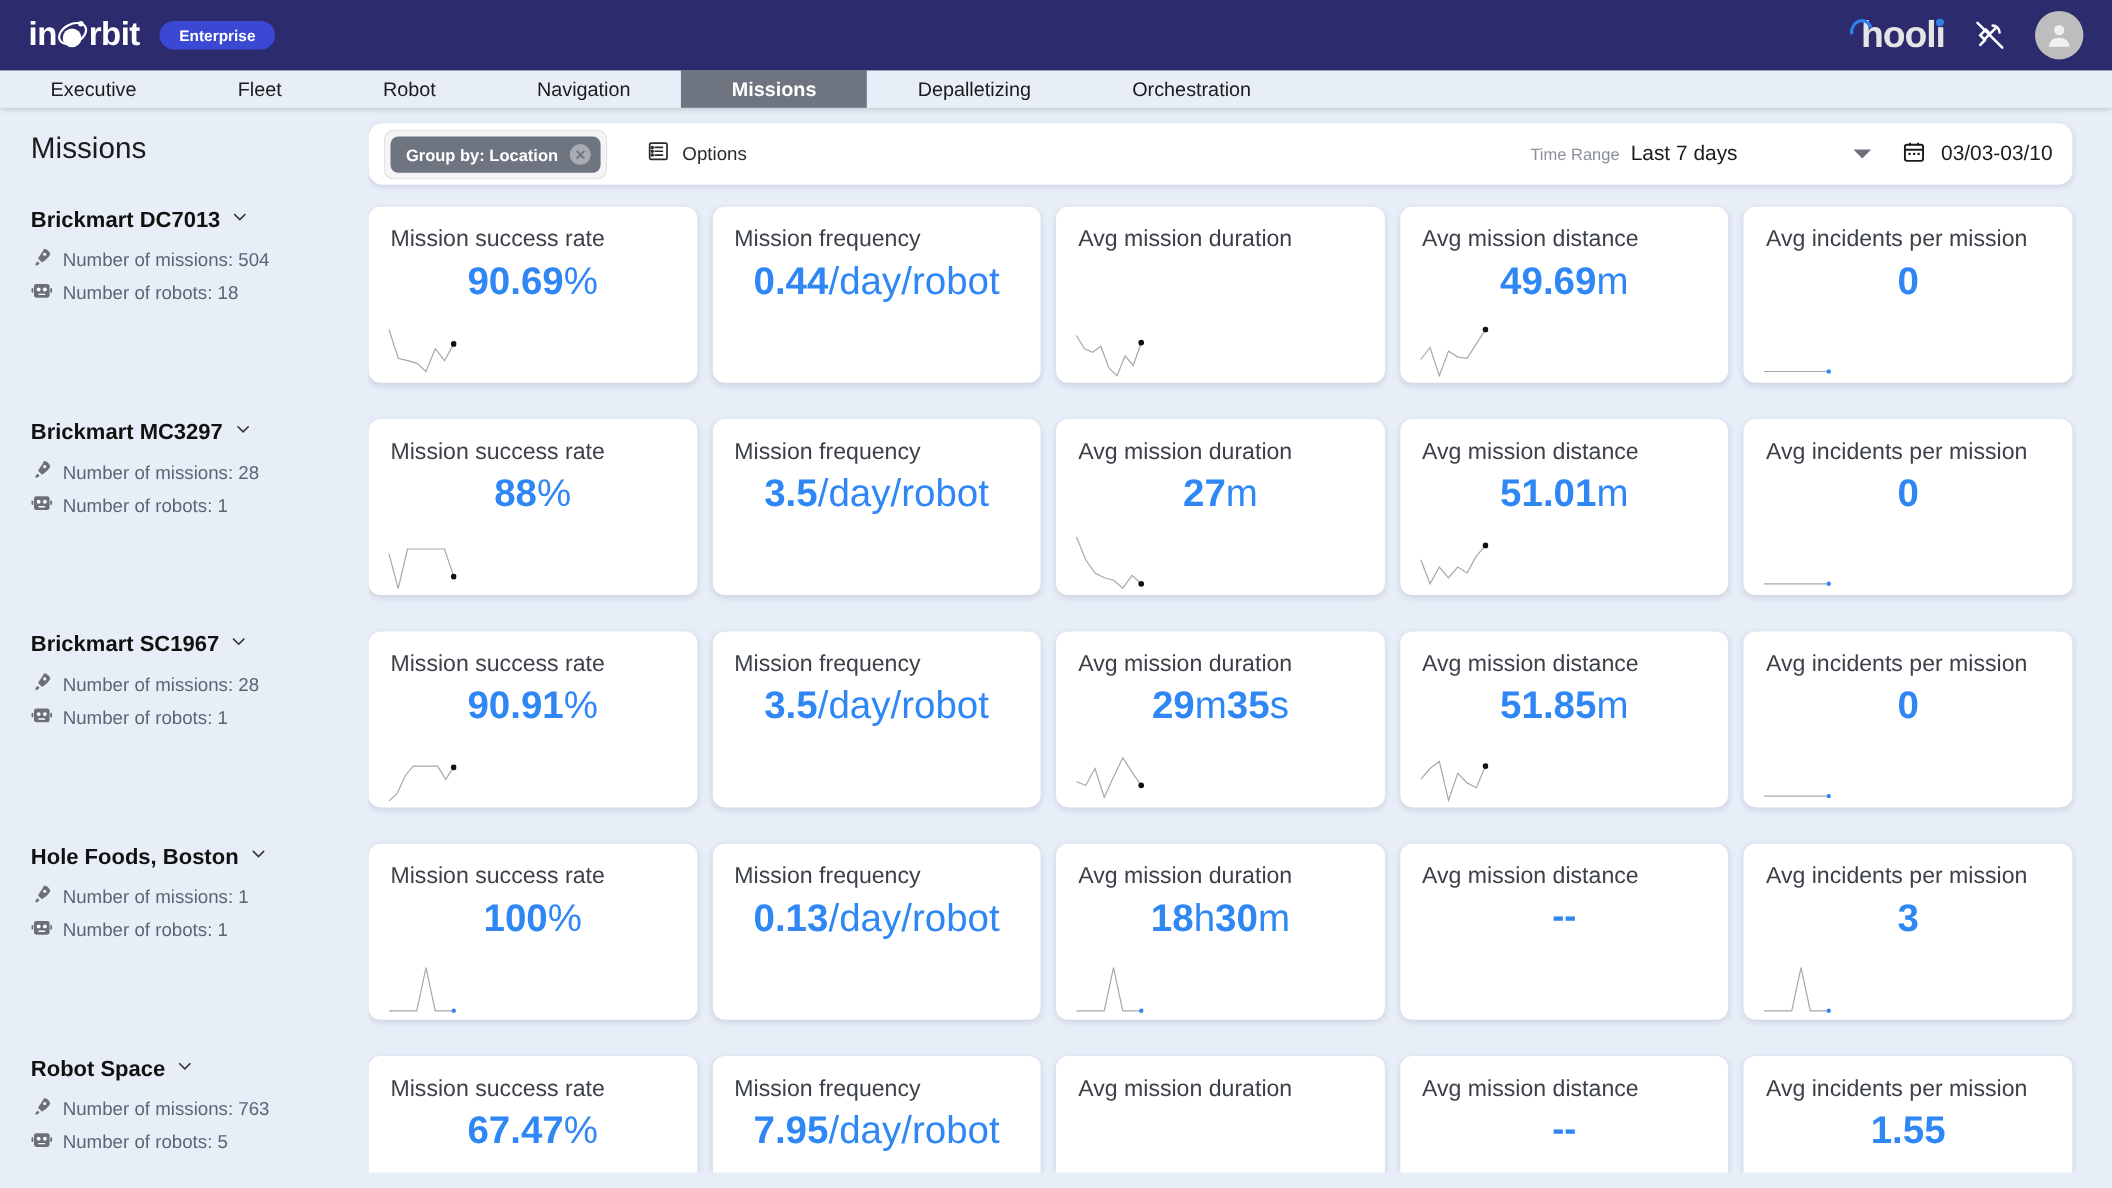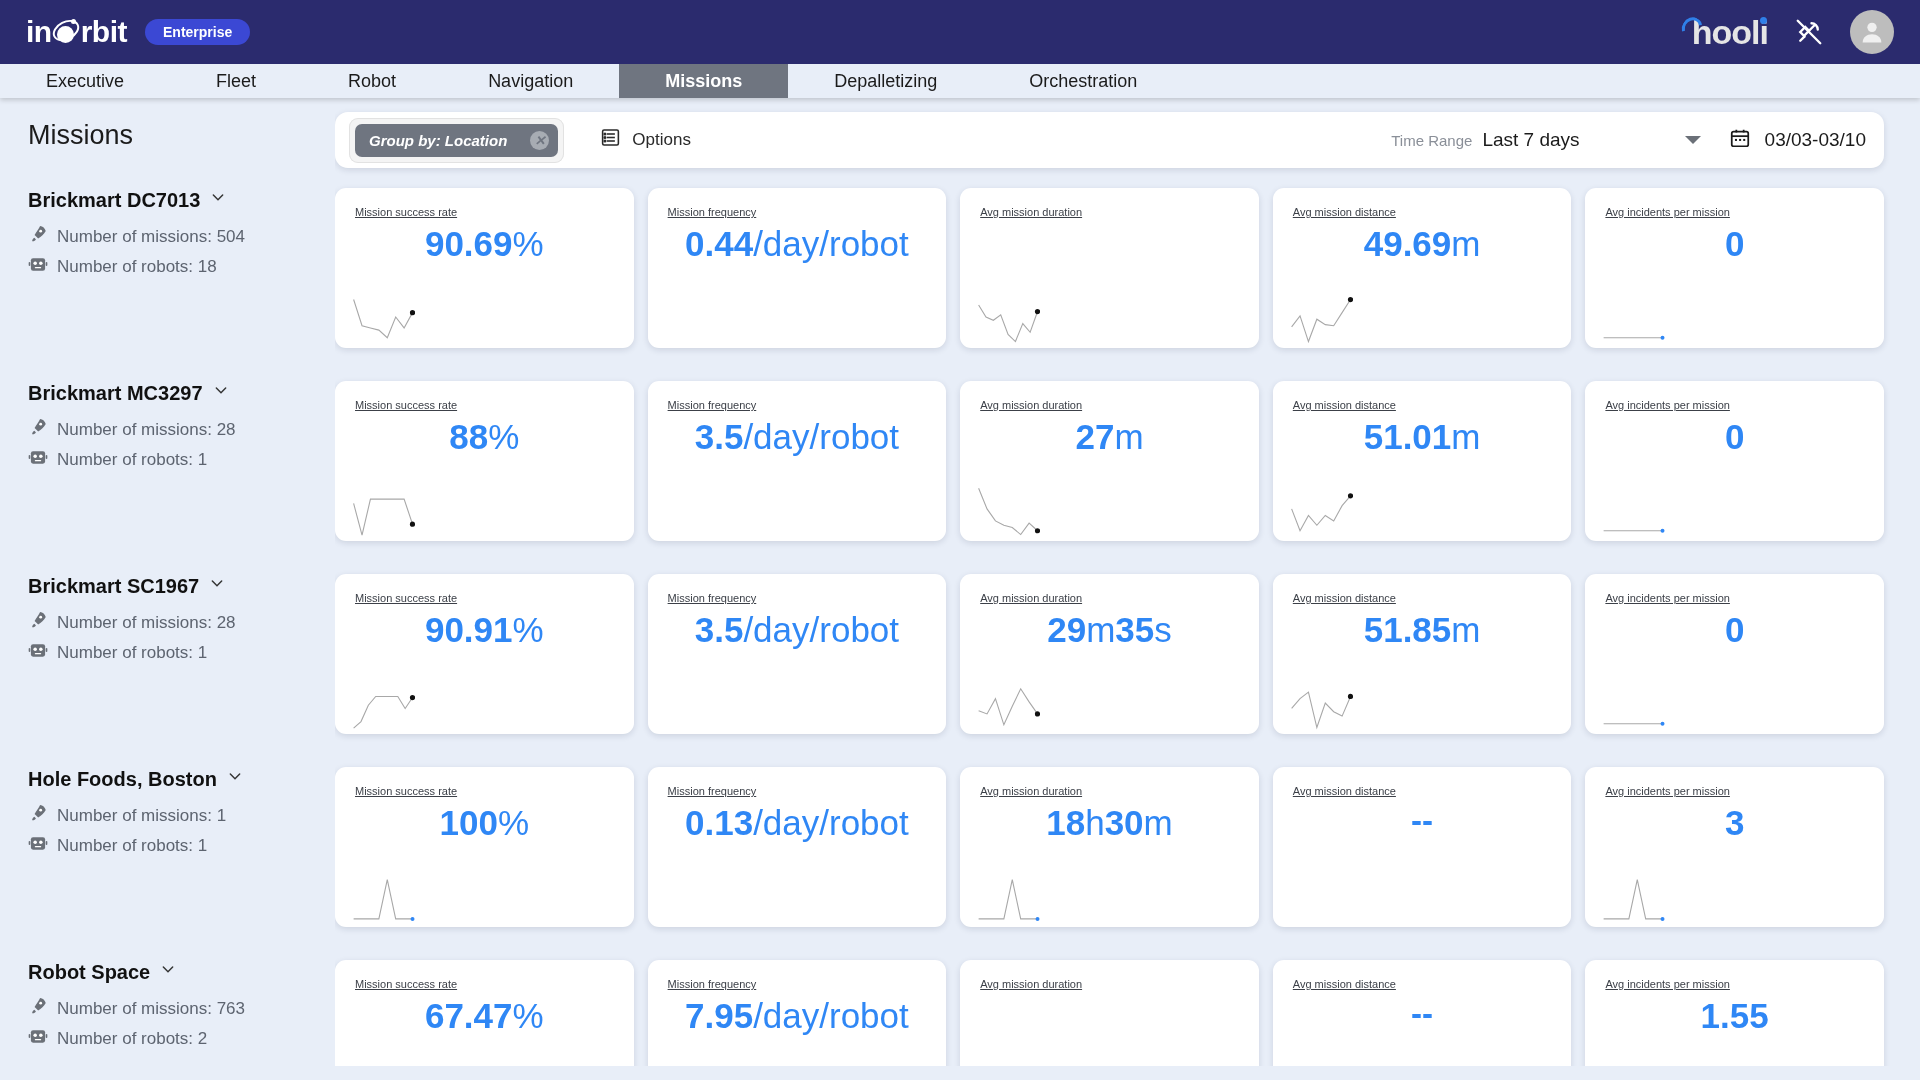--- a/index.html
+++ b/index.html
@@ -153,23 +153,22 @@
     border-radius: 9px;
     padding: 6px;
     box-shadow: inset 0 0 0 1px #e2e2e2;
   }
   .groupby-chip {
     background: #6f7580;
     color: #ffffff;
     font-size: 15px; font-weight: 700;
     border-radius: 7px;
     padding: 7px 9px 7px 14px;
-    display: flex; align-items: center; gap: 23px;
+    display: flex; align-items: flex-end; gap: 11px;
     cursor: pointer;
-    font-style: italic;
   }
   .chip-x {
     width: 19px; height: 19px; border-radius: 50%;
     background: #a7acb3; color: #6f7580;
     display: flex; align-items: center; justify-content: center;
     font-size: 13px; font-weight: 700;
     cursor: pointer;
   }
   .options-btn {
     display: flex; align-items: center; gap: 11px;
@@ -202,21 +201,21 @@
     flex: 1;
     background: #ffffff;
     border-radius: 11px;
     box-shadow: 0 2px 6px rgba(20,30,60,0.13);
     padding: 18px 20px 0 20px;
     height: 160px;
     position: relative;
     overflow: hidden;
   }
   .card-title {
-    font-size: 11px; color: #3c4048; font-weight: 400; text-decoration: underline;
+    font-size: 21px; color: #3c4048; font-weight: 400;
   }
   .card-value {
     text-align: center;
     margin-top: 6px;
     color: #2f87f5;
     font-size: 35px;
     line-height: 1.12;
     white-space: nowrap;
   }
   .card-value .num { font-weight: 700; }
@@ -407,21 +406,21 @@
     </div>
     <div class="group-stat">
       <span><svg class="mini-icon" viewBox="0 0 24 24" fill="#6b7078">
   <rect x="3.5" y="5" width="17" height="15" rx="2.6"></rect>
   <circle cx="8.6" cy="11" r="2.1" fill="#fff"></circle>
   <circle cx="15.4" cy="11" r="2.1" fill="#fff"></circle>
   <rect x="8.2" y="15.6" width="7.6" height="1.5" rx="0.7" fill="#fff"></rect>
   <rect x="0.8" y="9.5" width="2" height="5" rx="1"></rect>
   <rect x="21.2" y="9.5" width="2" height="5" rx="1"></rect>
 </svg></span>
-      <span>Number of robots: 2</span>
+      <span>Number of robots: 5</span>
     </div>
         </div>
       </div>
   </div>
 
   <div class="content">
 
     <div class="toolbar">
       <div class="groupby-wrap">
         <div class="groupby-chip">

